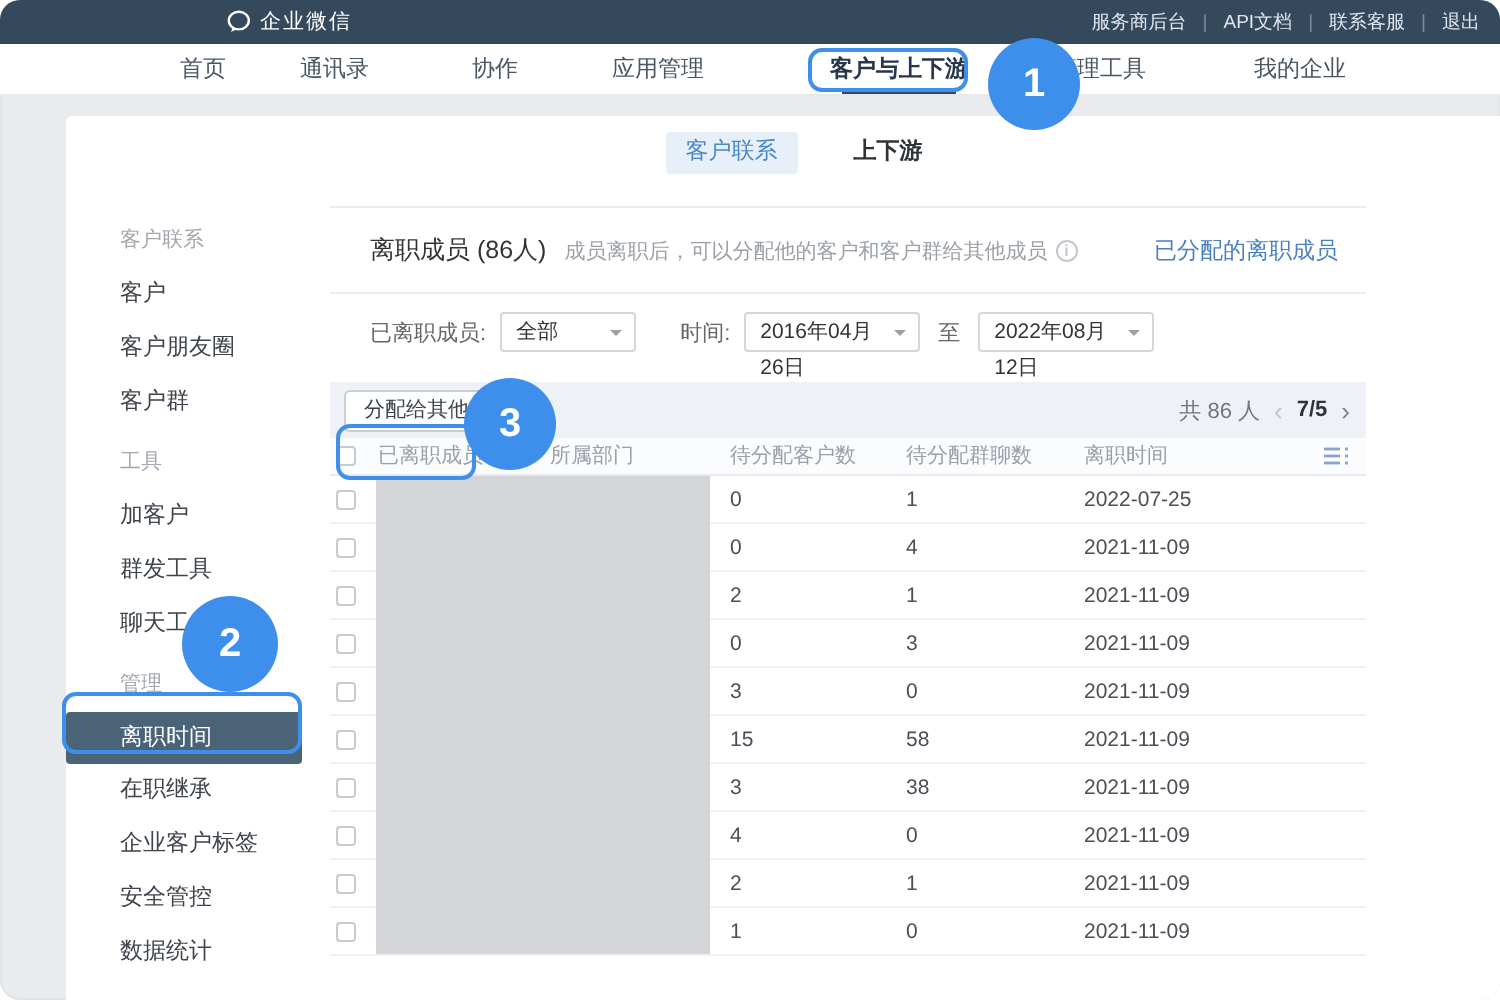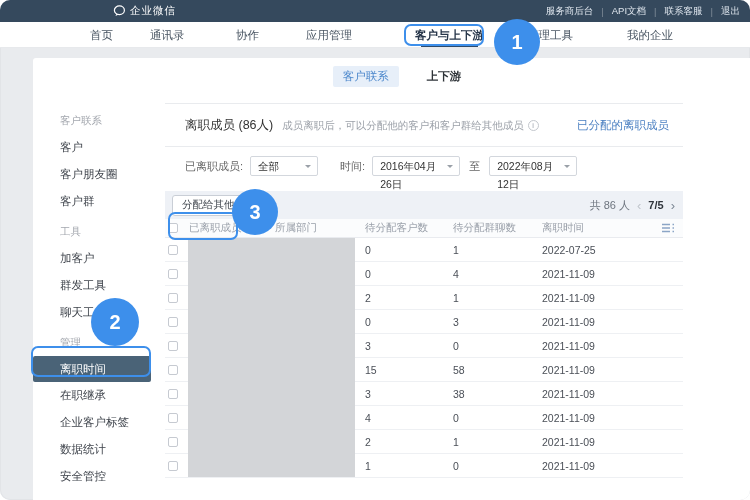--- a/index.html
+++ b/index.html
@@ -131,22 +131,22 @@
             <div class="side-item" data-interactable="true">客户朋友圈</div>
             <div class="side-item" data-interactable="true">客户群</div>
             <div class="side-header" data-interactable="false">工具</div>
             <div class="side-item" data-interactable="true">加客户</div>
             <div class="side-item" data-interactable="true">群发工具</div>
             <div class="side-item" data-interactable="true">聊天工具</div>
             <div class="side-header" data-interactable="false">管理</div>
             <div class="side-item selected" data-interactable="true">离职时间</div>
             <div class="side-item" data-interactable="true">在职继承</div>
             <div class="side-item" data-interactable="true">企业客户标签</div>
+            <div class="side-item" data-interactable="true">安全管控</div>
             <div class="side-item" data-interactable="true">数据统计</div>
-            <div class="side-item" data-interactable="true">安全管控</div>
             <div class="side-header" data-interactable="false">配置</div>
           </aside>
 
         <div class="main" data-interactable="false">
           <div class="divider" data-interactable="false"></div>
 
           <div class="section-row">
             <span class="section-title" data-interactable="false">离职成员 (86人)</span>
             <span class="section-desc" data-interactable="false">成员离职后，可以分配他的客户和客户群给其他成员</span>
             <span class="info-icon" data-interactable="true">i</span>

